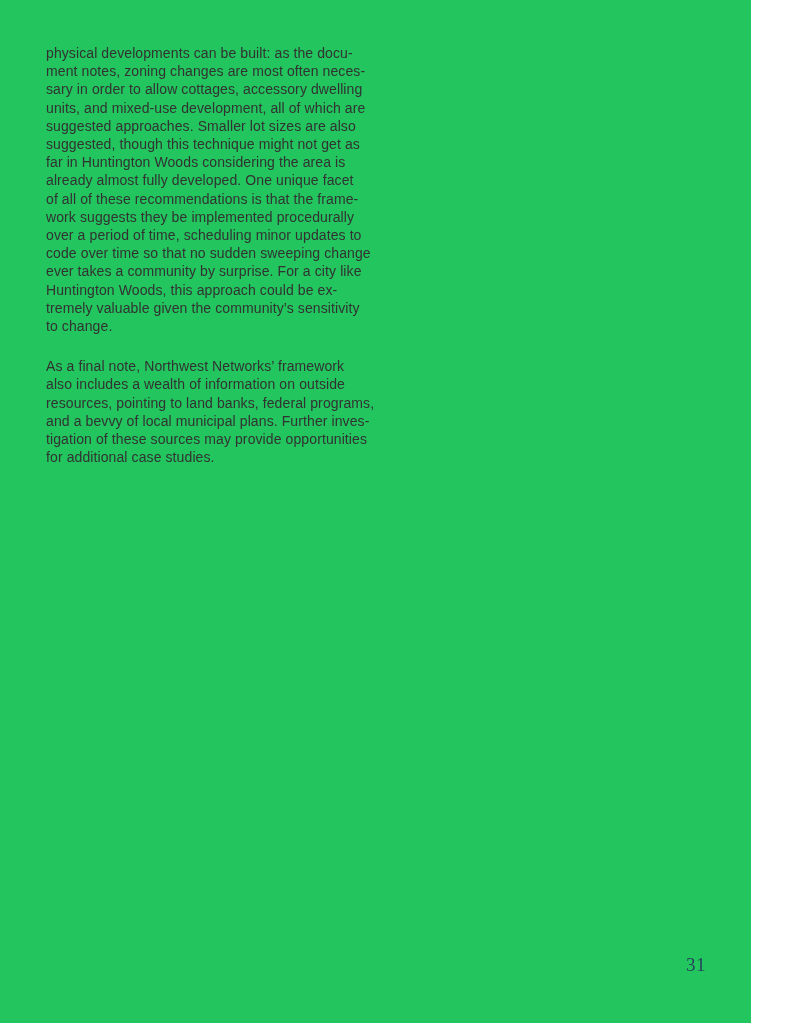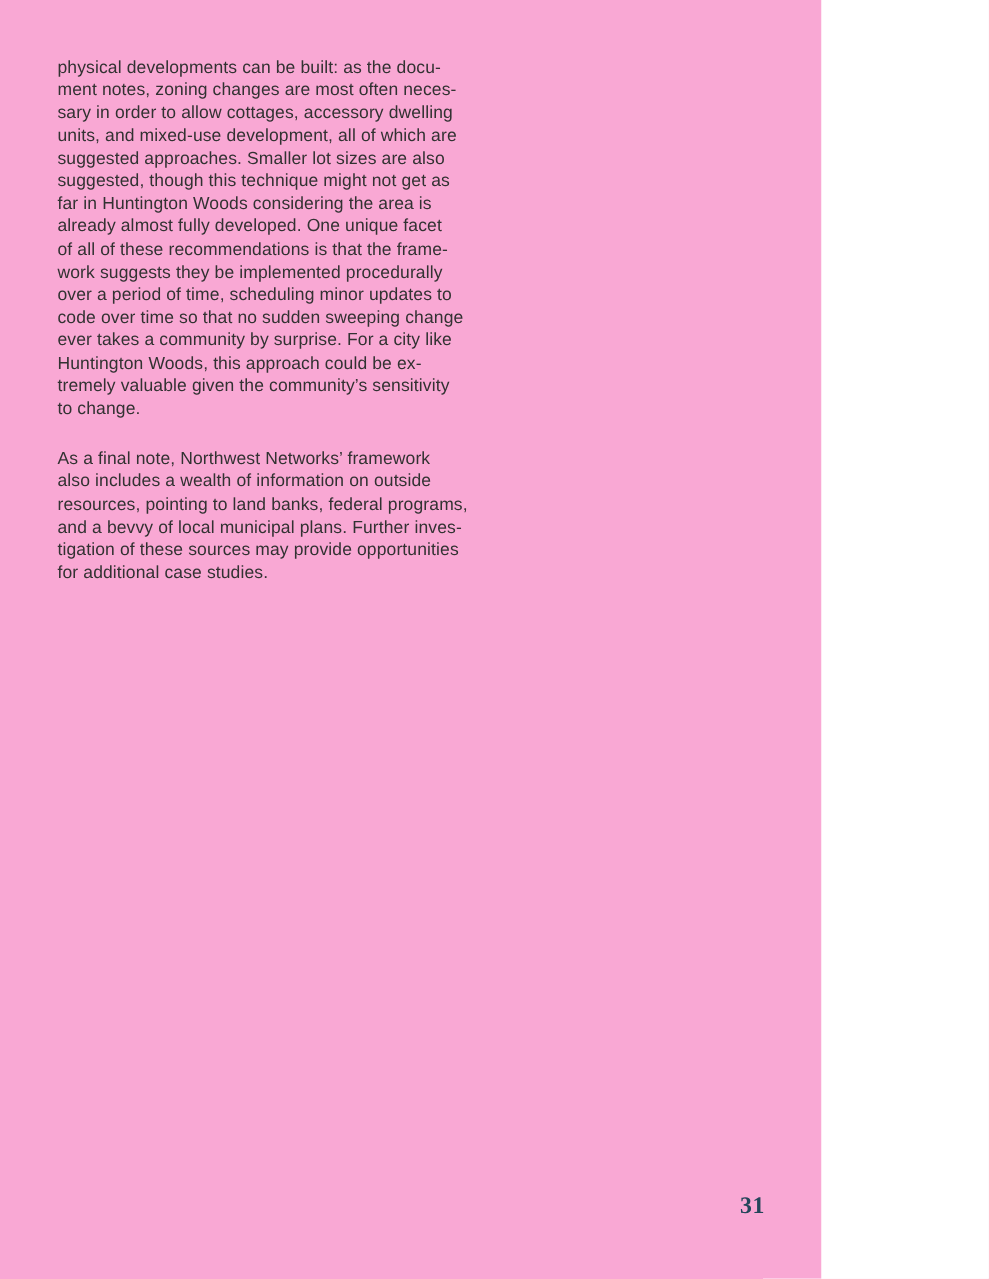--- a/index.html
+++ b/index.html
@@ -2,23 +2,23 @@
 <html><head>
 <meta charset="utf-8">
 <style>
   html, body {
     margin: 0;
     padding: 0;
     background: #ffffff;
   }
   .page {
     position: relative;
-    width: 657px;
+    width: 751px;
     height: 1023px;
-    background: #f9a8d4;
+    background: #22c55e;
     overflow: hidden;
   }
   .text-column {
     position: absolute;
     left: 46px;
     top: 44px;
     width: 348px;
     font-family: "Liberation Sans", "DejaVu Sans", sans-serif;
     font-size: 14px;
     line-height: 18.2px;
@@ -28,21 +28,21 @@
   .para {
     margin: 0 0 22px 0;
     white-space: pre-line;
   }
   .page-number {
     position: absolute;
     right: 45px;
     top: 954px;
     font-family: "Liberation Serif", "DejaVu Serif", serif;
     font-size: 19px;
-    font-weight: 700;
+    font-weight: 400;
     color: #24465a;
     letter-spacing: 0.5px;
   }
 </style>
 </head>
 <body>
 
 <div class="page">
   <div class="text-column">
     <p class="para">physical developments can be built: as the docu-

